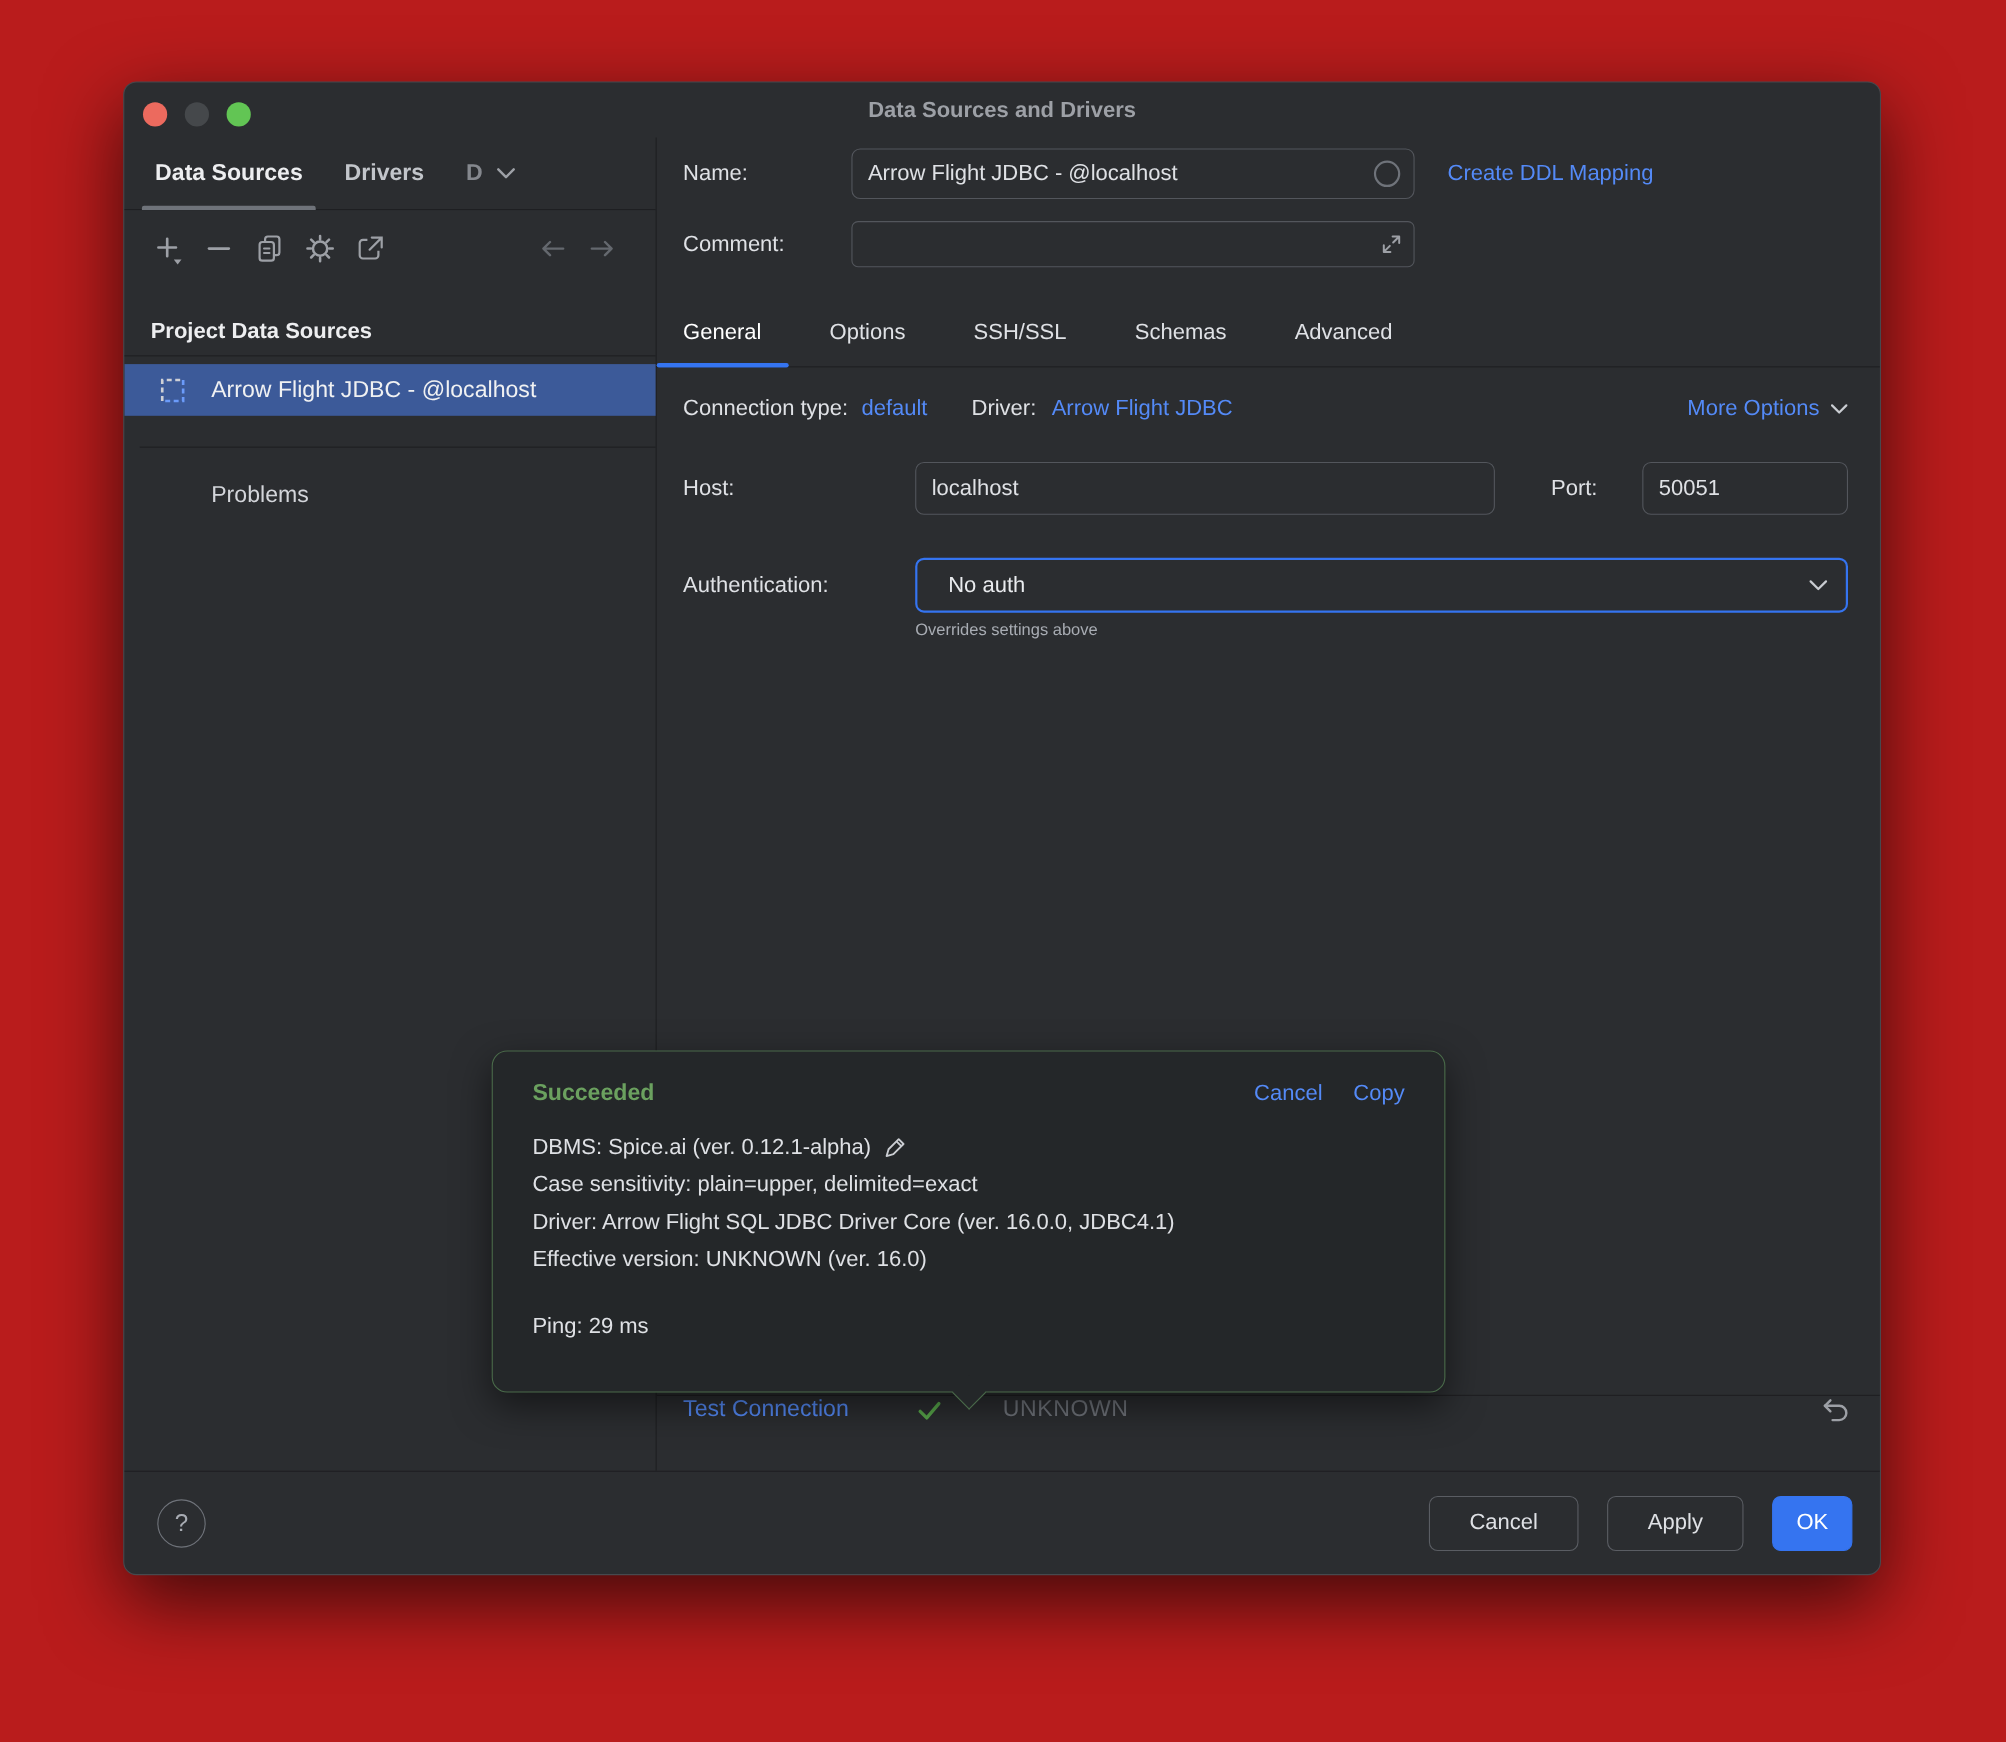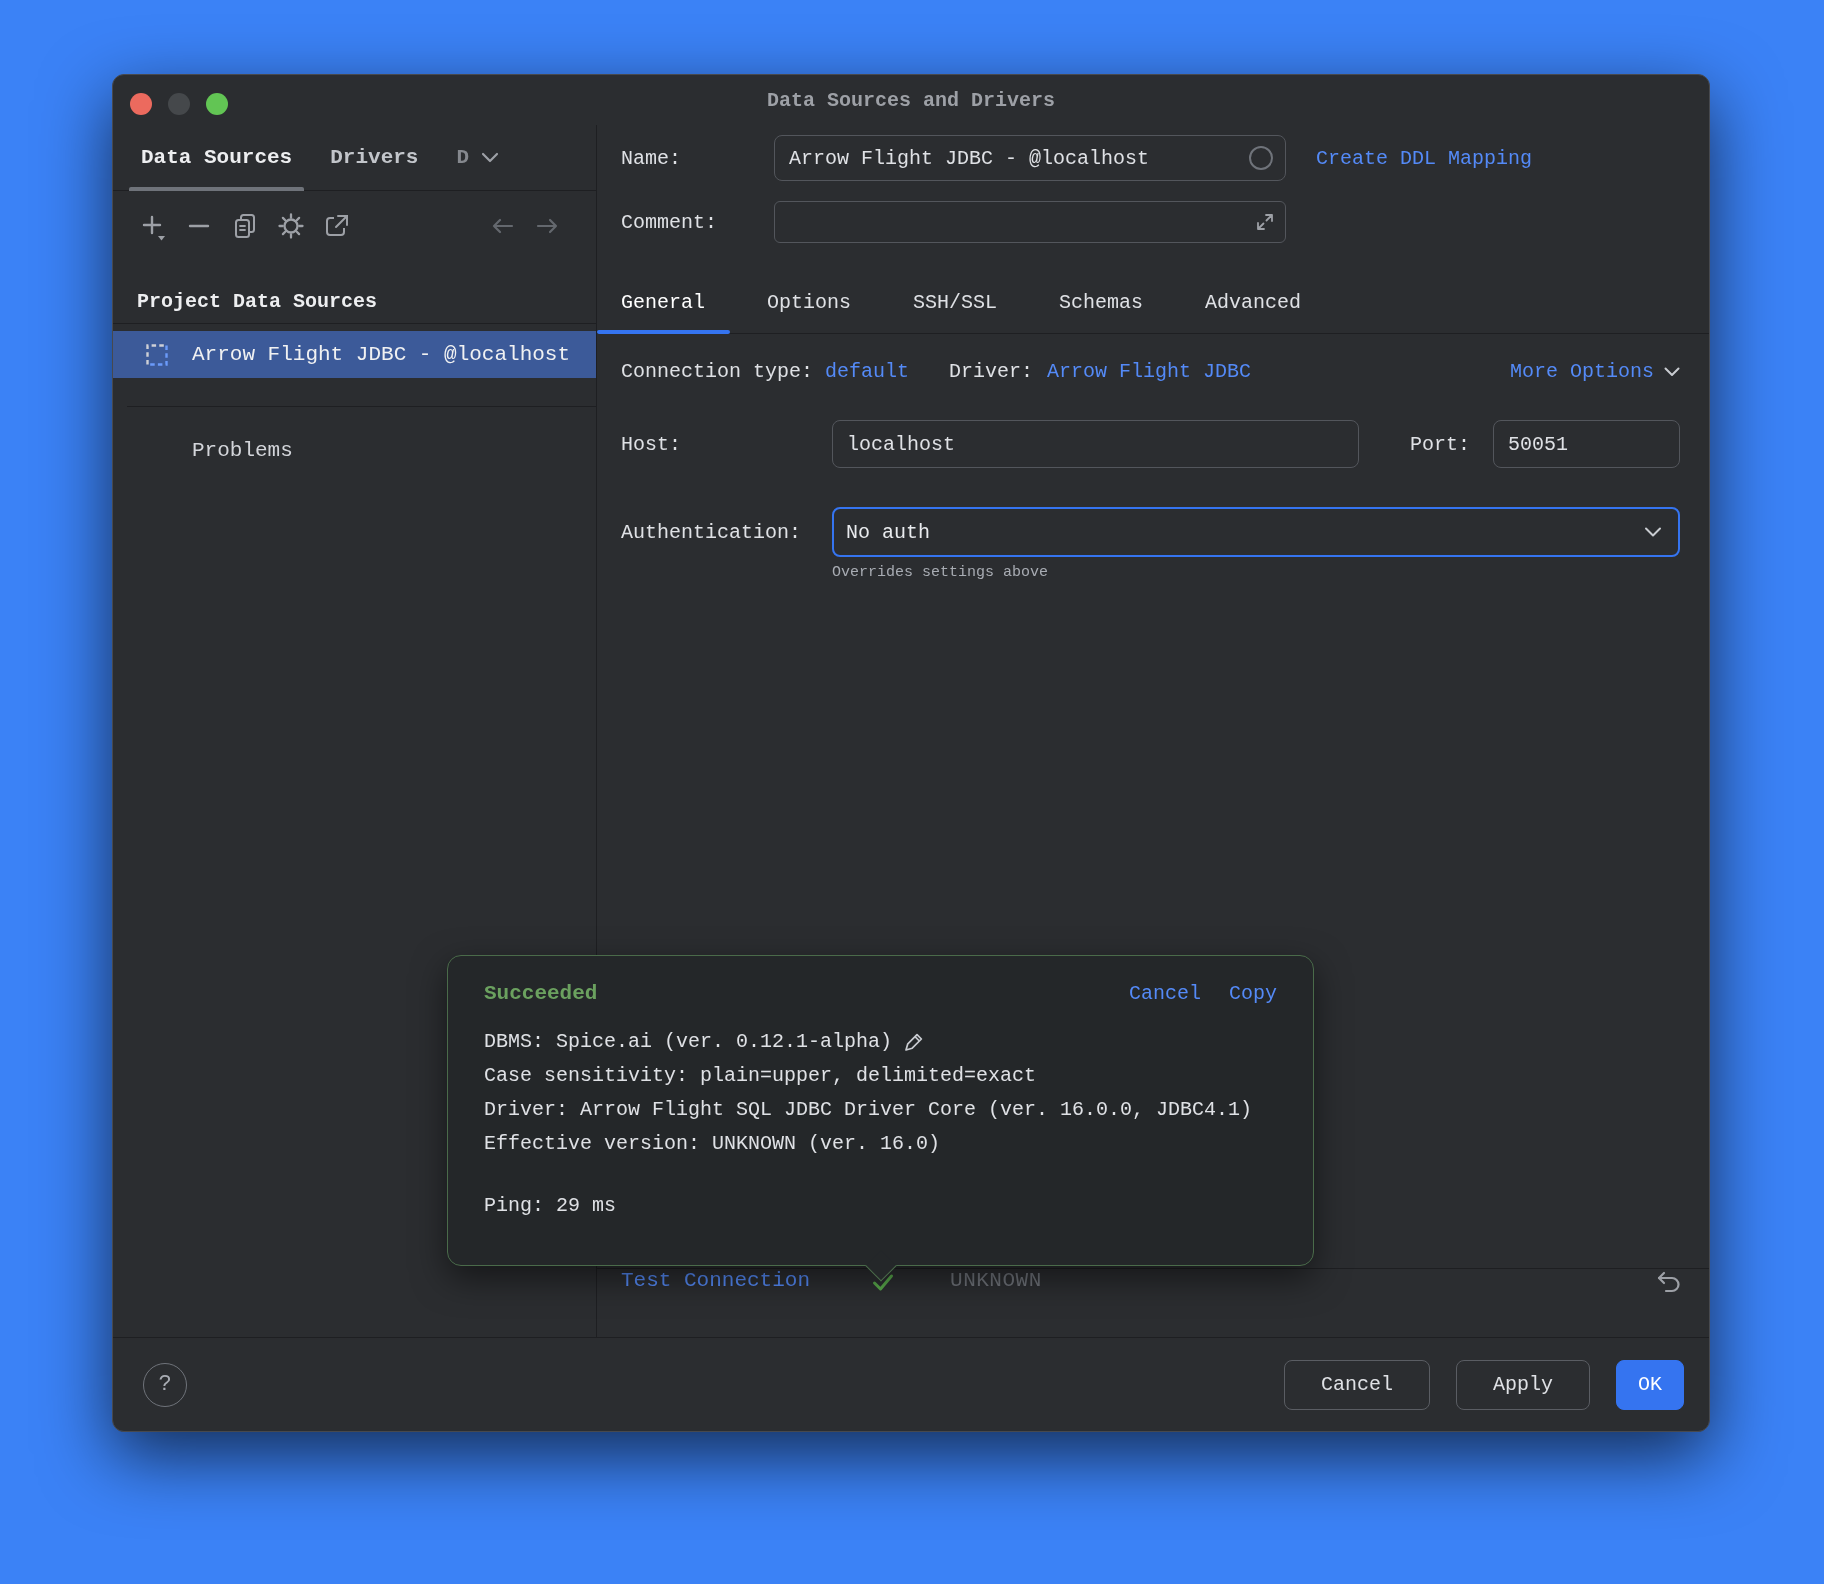--- a/index.html
+++ b/index.html
@@ -1,18 +1,18 @@
 <!DOCTYPE html>
 <html><head>
 <meta charset="utf-8">
 <style>
   * { margin:0; padding:0; box-sizing:border-box; }
   html,body { background:#000; }
-  .stage { position:relative; width:1824px; height:1584px; background:#3b82f6; overflow:hidden;
-           font-family:Liberation Mono, monospace; -webkit-font-smoothing:antialiased; }
+  .stage { position:relative; width:1824px; height:1584px; background:#b91c1c; overflow:hidden;
+           font-family:Liberation Sans, sans-serif; -webkit-font-smoothing:antialiased; }
 
   .window { position:absolute; left:112px; top:74px; width:1598px; height:1358px;
             background:#2B2D30; border:1px solid #47494E; border-radius:12px;
             box-shadow:0 24px 70px rgba(0,0,0,.65); overflow:hidden; display:flex; flex-direction:column; }
 
   
   .titlebar { height:50px; flex:none; position:relative; }
   .lights { position:absolute; left:17px; top:18px; display:flex; gap:16px; }
   .light { width:22px; height:22px; border-radius:50%; }
   .light.red { background:#EC6A5E; }
@@ -80,21 +80,21 @@
   .more-options { display:flex; align-items:center; gap:10px; }
 
   .host-row { margin-top:37px; height:48px; display:flex; align-items:center; }
   .col-label { width:211px; flex:none; color:#DFE1E5; }
   .host-field { flex:1; border-radius:8px; }
   .port-label { margin-left:51px; width:83px; flex:none; color:#DFE1E5; }
   .port-field { width:187px; flex:none; border-radius:8px; }
 
   .auth-row { margin-top:39px; height:50px; display:flex; align-items:center; }
   .auth-select { flex:1; height:50px; border:2px solid #3574F0; border-radius:8px; display:flex;
-                 align-items:center; padding:0 12px; color:#E9EBEE; position:relative; }
+                 align-items:center; padding:0 28px; color:#E9EBEE; position:relative; }
   .auth-chevron { position:absolute; right:16px; top:50%; transform:translateY(-50%); display:flex; }
 
   .url-row { margin-top:37px; height:44px; display:flex; align-items:center; }
   .url-field { flex:1; height:44px; border:1px solid #53565C; border-radius:4px; display:flex;
                align-items:center; padding:0 34px 0 12px; position:relative; overflow:hidden; }
   .url-text { white-space:nowrap; overflow:hidden; color:#DFE1E5; }
   .url-note { margin-left:211px; margin-top:7px; color:#A8ACB3; font-size:15px; }
 
   
   .popup { position:absolute; left:334px; top:880px; width:867px; height:311px; z-index:6;

